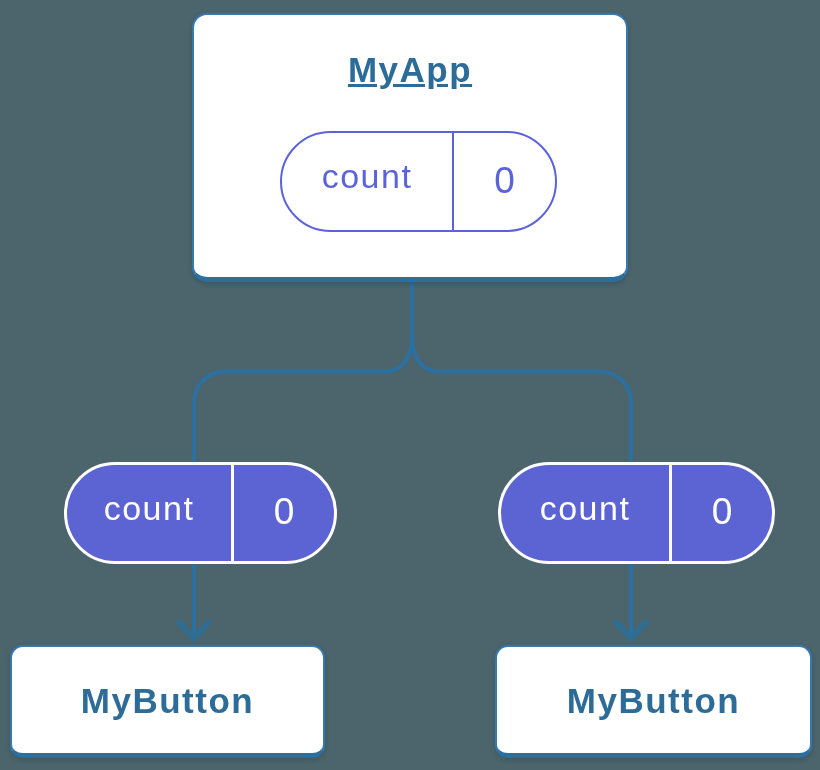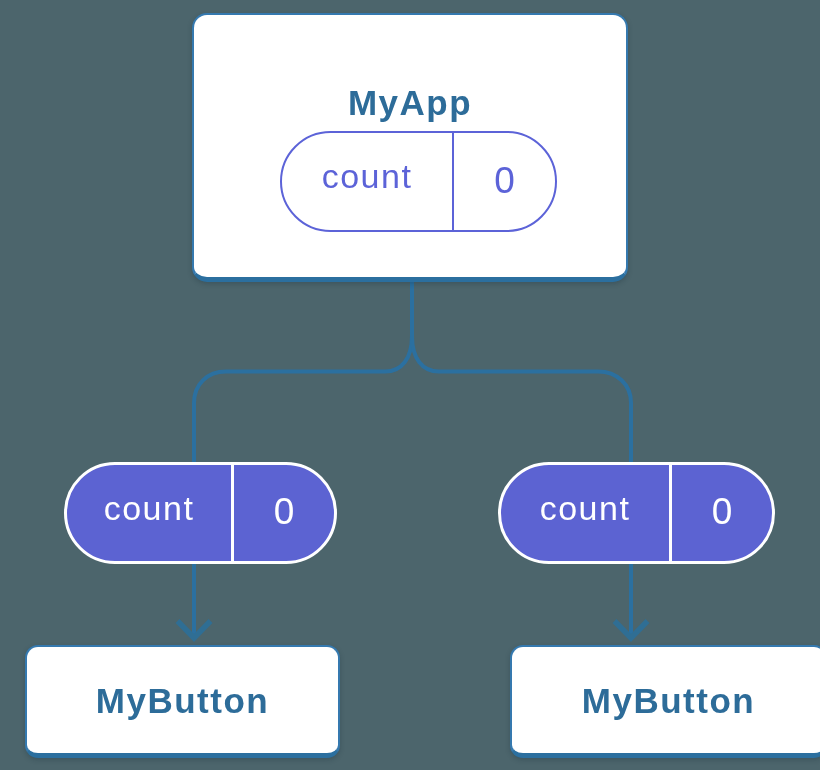--- a/index.html
+++ b/index.html
@@ -38,21 +38,22 @@
     border-radius: 15px;
   }
   .card-title {
     text-align: center;
     font-size: 35px;
     font-weight: 600;
     letter-spacing: 1.5px;
     color: #2D6C99;
   }
   .parent-card .card-title {
-    margin-top: 68px;
+    margin-top: 35px;
+    text-decoration: underline;
   }
   .pill {
     position: absolute;
     box-sizing: border-box;
     display: flex;
     align-items: stretch;
     overflow: hidden;
   }
   .pill-outline {
     left: 86px;   
@@ -110,21 +111,20 @@
     flex: 1;
     font-size: 37px;
     font-weight: 400;
     padding-bottom: 2px;
   }
   .child-card {
     display: flex;
     align-items: center;
     justify-content: center;
     border-radius: 13px;
-    margin-left: 15px;
   }
   .child-card-left {
     left: 10px;
     top: 645px;
     width: 315px;
     height: 113px;
   }
   .child-card-right {
     left: 495px;
     top: 645px;

